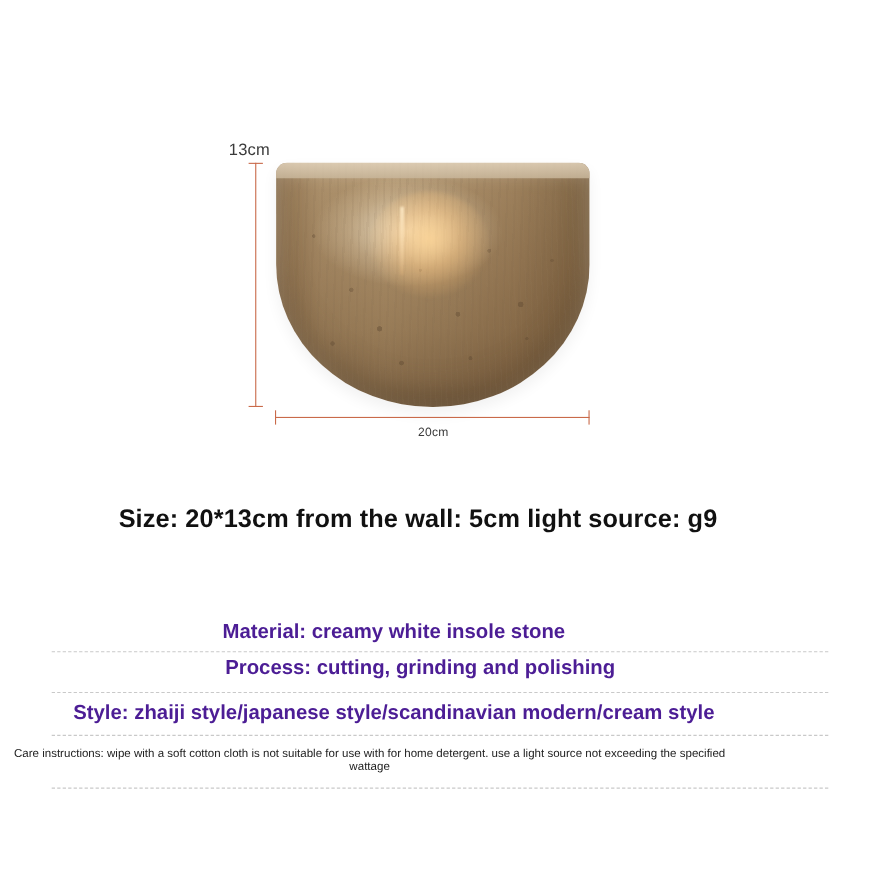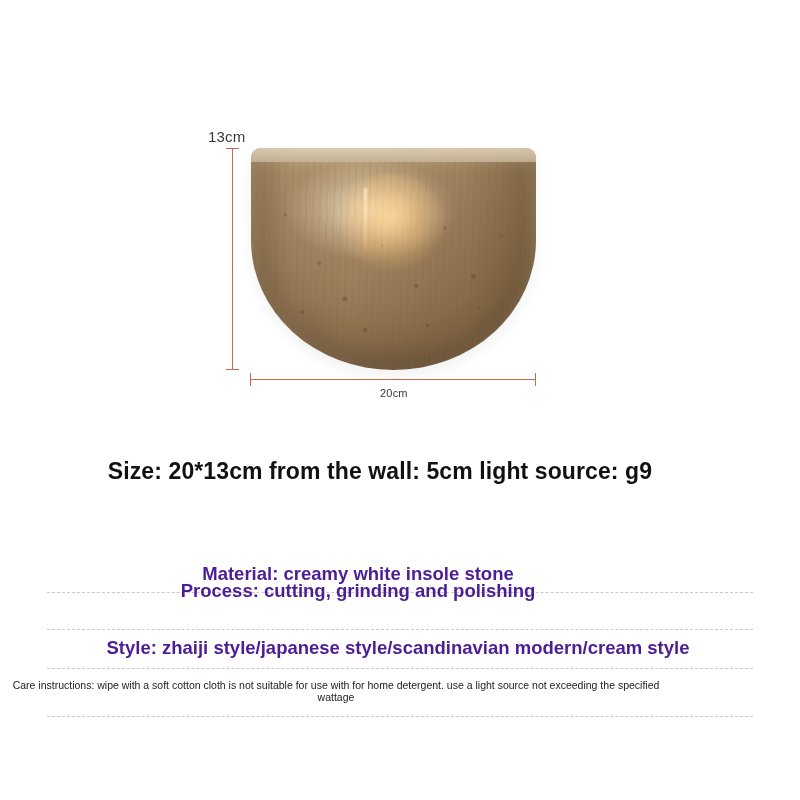--- a/index.html
+++ b/index.html
@@ -179,22 +179,22 @@
 
   .spec-row {
     position: absolute;
     width: 716px;
     text-align: center;
     font-size: 18.5px;
     font-weight: bold;
     color: #4c1d95;
   }
   #material-row { top: 563px; }
-  #process-row  { top: 580px; }
-  #style-row    { top: 637px; margin-left: 40px; }
+  #process-row  { top: 596px; margin-left: 24px; }
+  #style-row    { top: 637px; }
 
   .divider {
     position: absolute;
     left: 47px;
     width: 706px;
     border-top: 1px dashed #c9c9c9;
   }
   #divider-1 { top: 592px; }
   #divider-2 { top: 629px; }
   #divider-3 { top: 668px; }

